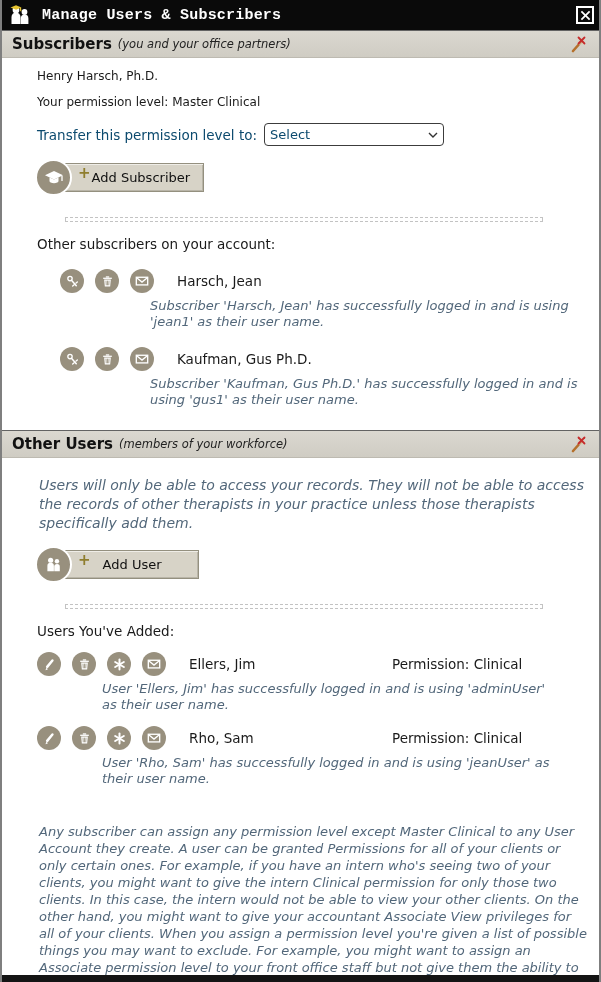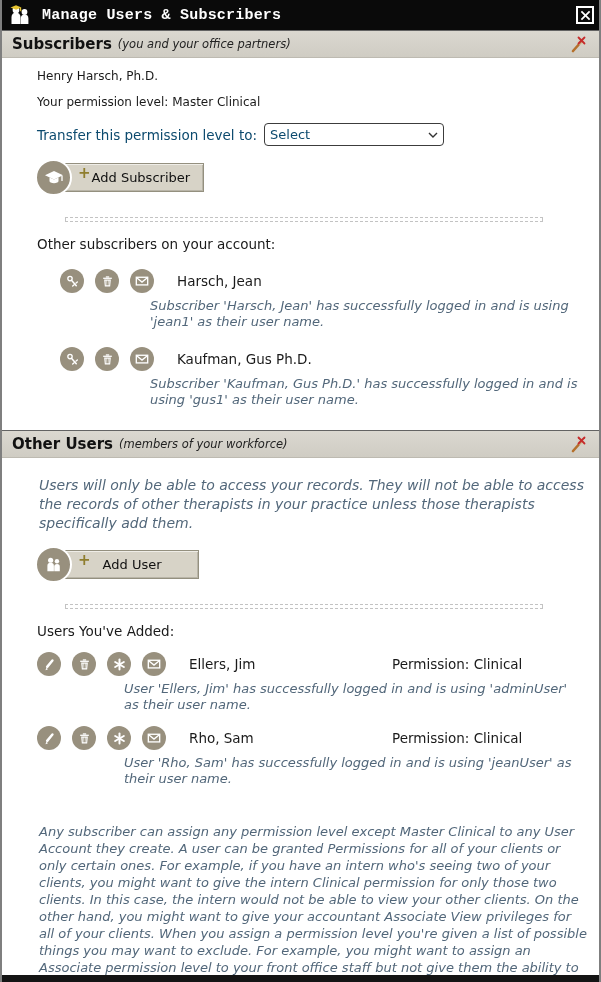--- a/index.html
+++ b/index.html
@@ -61,21 +61,21 @@
   .user-row { margin:13px 0 0 0; }
   .row-main { display:flex; align-items:center; gap:11px; }
   .icon-circle {
     width:24px; height:24px; border-radius:50%; background:#98907e;
     display:flex; align-items:center; justify-content:center; cursor:pointer; flex:0 0 auto;
   }
   .row-name { margin-left:12px; font-size:13.5px; color:#1a1a1a; }
   .user-row .row-name { width:192px; }
   .row-perm { font-size:13.5px; color:#1a1a1a; }
   .row-status { margin:5px 0 0 90px; width:445px; font-style:italic; font-size:13px; color:#52677a; line-height:16px; }
-  .user-row .row-status { margin-left:87px; width:448px; }
+  .user-row .row-status { margin-left:65px; width:448px; }
   
   .note { font-style:italic; font-size:14px; color:#52677a; line-height:19px; margin:8px 0 2px 2px; width:545px; }
   .info-par { font-style:italic; font-size:13px; color:#52677a; line-height:17px; margin:10px 0 0 2px; width:548px; }
   
   .bottom-bar { position:absolute; left:-2px; right:-2px; bottom:0; height:7px; background:#141414; }
   svg { display:block; }
 </style>
 </head>
 <body>
 

